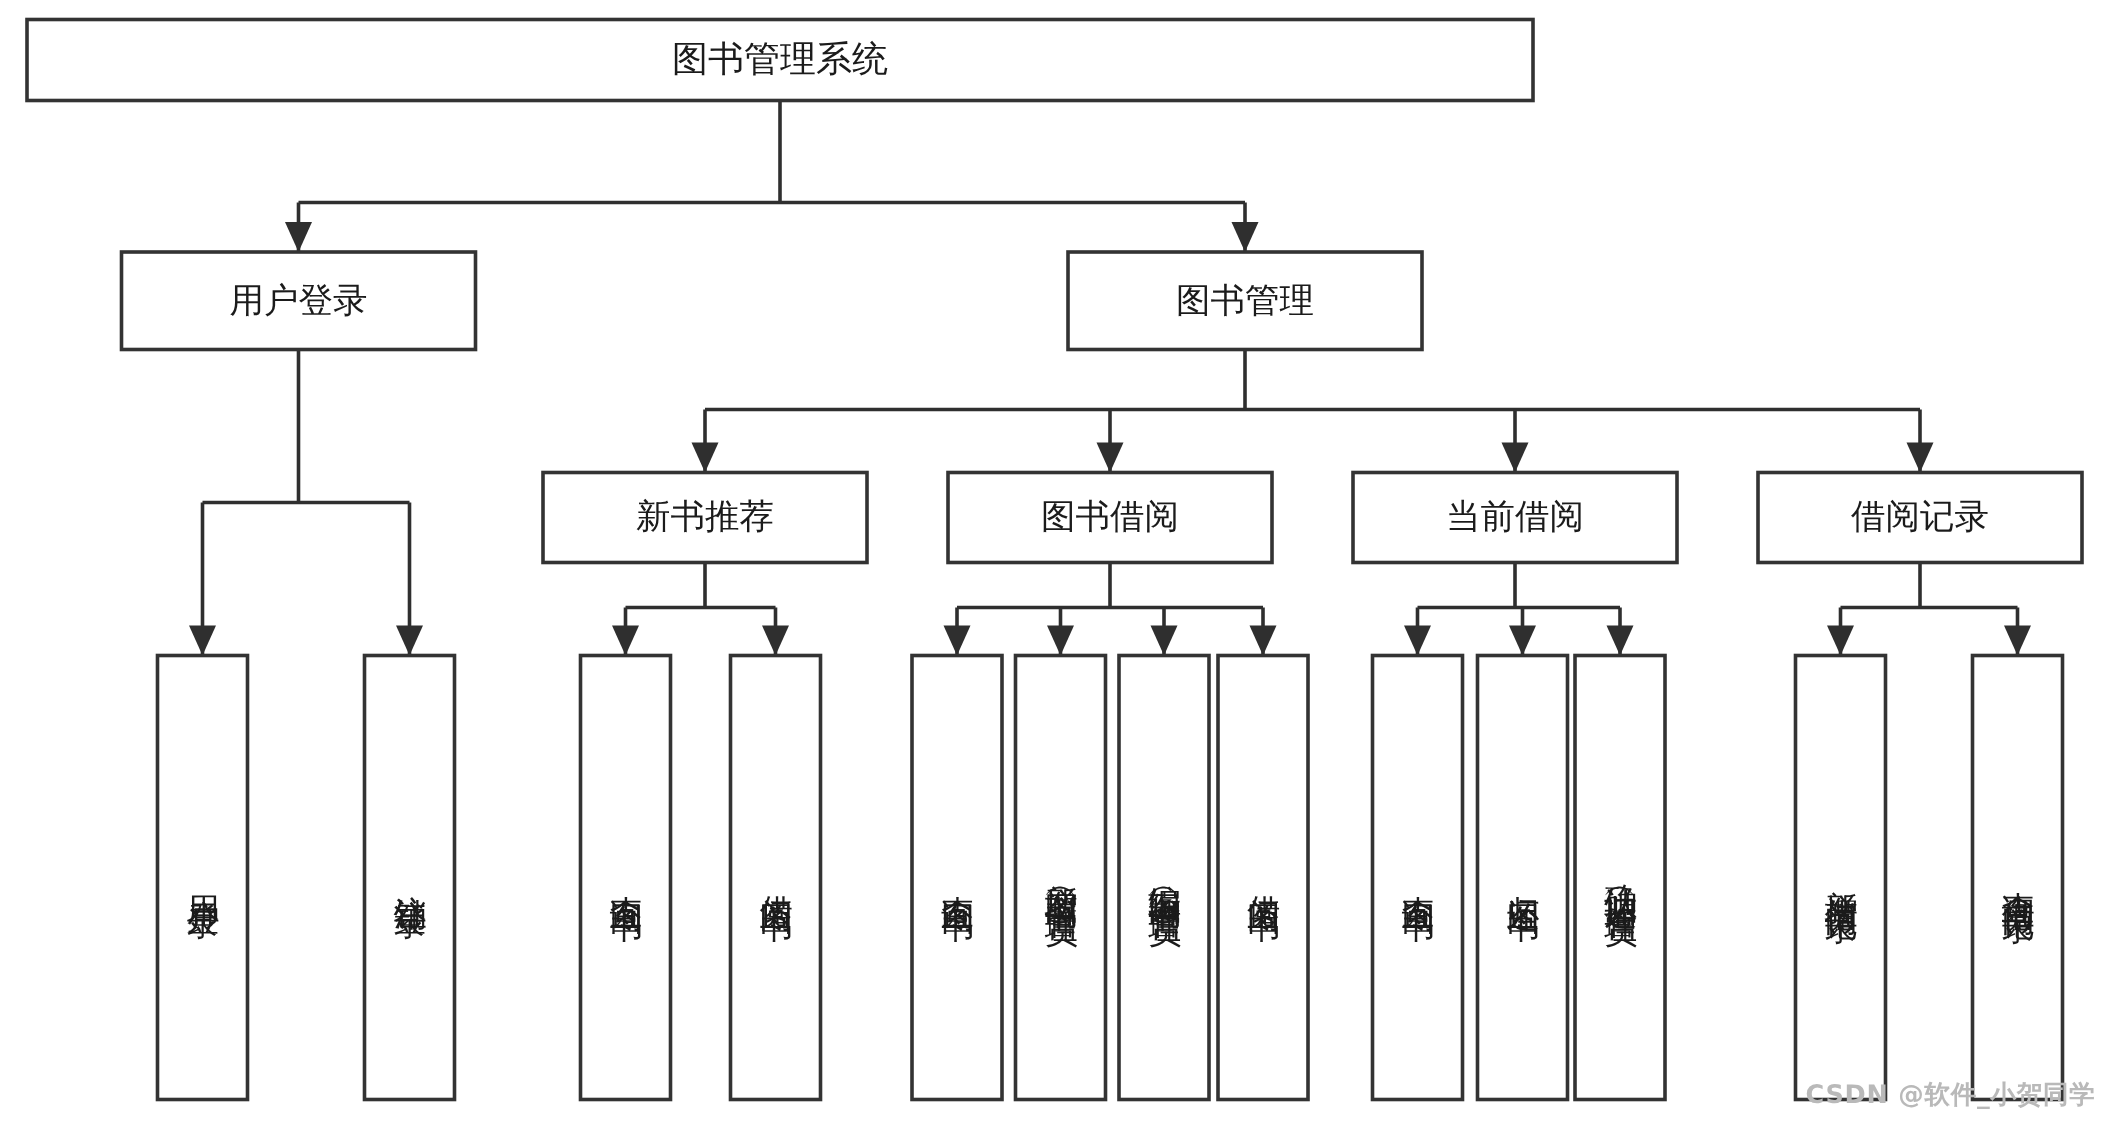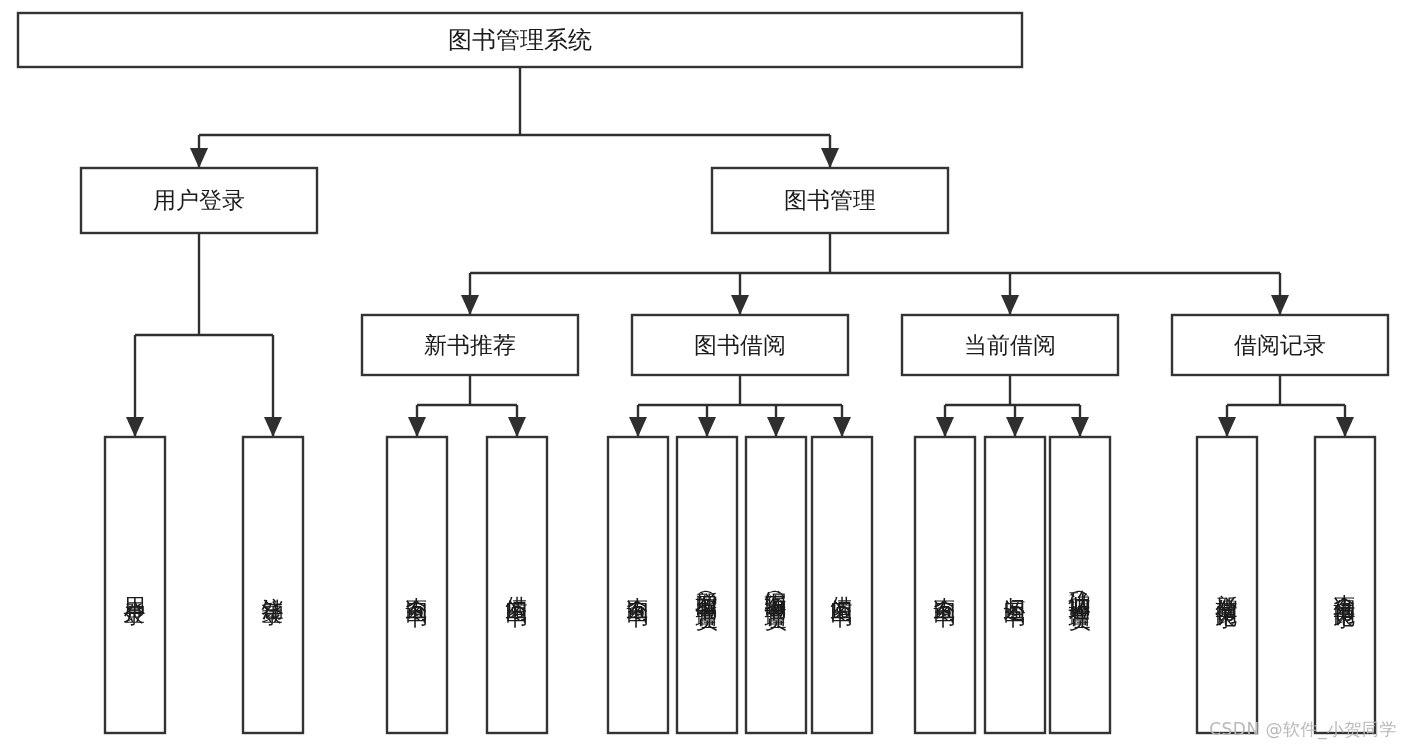--- a/index.html
+++ b/index.html
@@ -78,20 +78,21 @@
     position: absolute;
     right: 8px;
     bottom: 6px;
     font-family: "DejaVu Sans", "Liberation Sans", sans-serif;
     font-size: 17px;
     color: #b9b9b9;
     letter-spacing: 0.5px;
     user-select: none;
     pointer-events: none;
     white-space: nowrap;
+    font-weight: bold;
   }
 </style>
 </head>
 <body>
 
 <div id="diagram-root">
 
   <svg id="flowchart" viewBox="0 0 1405 747">
     <g id="connectors-layer">
         <line x1="520" y1="67" x2="520" y2="135" class="connector"></line>

